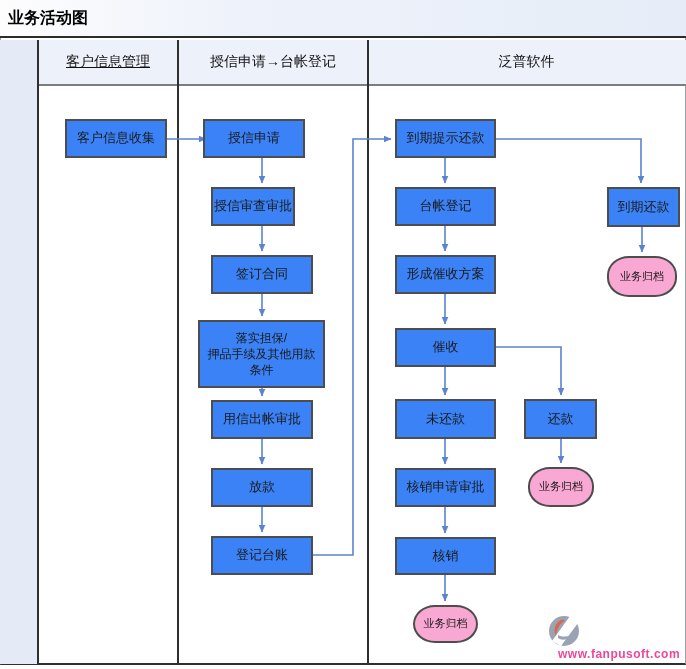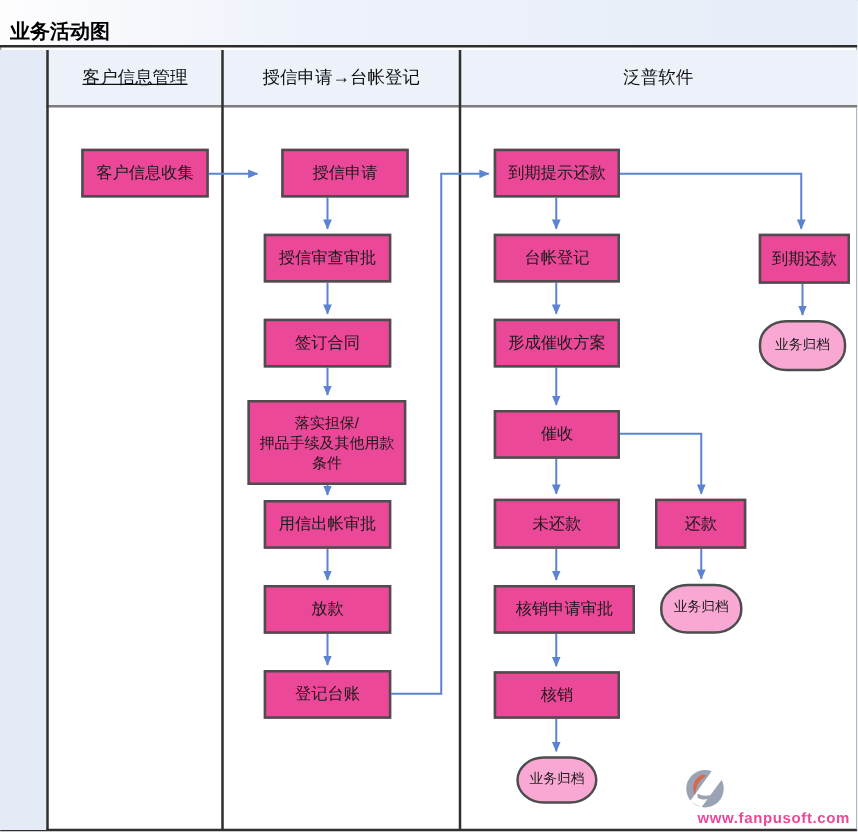--- a/index.html
+++ b/index.html
@@ -22,21 +22,21 @@
     border-bottom: 2px solid #2f2f2f;
   }
 
   .title-bar {
     position: absolute;
     left: 0; top: 0;
     width: 686px; height: 38px;
     background: linear-gradient(to right, #fdfdfe 0%, #eef2fa 35%, #e6edf8 100%);
     border-bottom: 2px solid #2c2c2c;
     display: flex;
-    align-items: flex-end;
+    align-items: center;
     padding-left: 8px;
     font-size: 16px;
     font-weight: bold;
     color: #000000;
   }
 
   .header-strip {
     position: absolute;
     left: 0; top: 40px;
     width: 686px; height: 46px;
@@ -68,21 +68,21 @@
     justify-content: center;
     font-size: 14px;
     color: #111111;
   }
   .lane-header.h1 { left: 39px;  width: 138px; text-decoration: underline; }
   .lane-header.h2 { left: 179px; width: 188px; }
   .lane-header.h3 { left: 369px; width: 315px; }
 
   .node {
     position: absolute;
-    background: #ec4899;
+    background: #3b82f6;
     border: 2px solid #4d4d4d;
     display: flex;
     align-items: center;
     justify-content: center;
     text-align: center;
     font-size: 13px;
     color: #1a1a1a;
     line-height: 1.25;
   }
   .node.multiline {
@@ -177,35 +177,35 @@
       <polyline points="496,347 561,347 561,395" marker-end="url(#arrow)"></polyline>
       <polyline points="561,439 561,463" marker-end="url(#arrow)"></polyline>
       <polyline points="445,439 445,464" marker-end="url(#arrow)"></polyline>
       <polyline points="445,507 445,533" marker-end="url(#arrow)"></polyline>
       <polyline points="445,575 445,601" marker-end="url(#arrow)"></polyline>
     </g>
   </svg>
 
   <div class="node" style="left:65px; top:119px; width:102px; height:39px;">客户信息收集</div>
 
-  <div class="node" style="left:225px; top:119px; width:102px; height:39px;text-align:right;">授信申请</div>
-  <div class="node" style="left:211px; top:187px; width:102px; height:39px;">授信审查审批</div>
+  <div class="node" style="left:203px; top:119px; width:102px; height:39px;text-align:right;">授信申请</div>
+  <div class="node" style="left:211px; top:187px; width:84px; height:39px;">授信审查审批</div>
   <div class="node" style="left:211px; top:255px; width:102px; height:39px;">签订合同</div>
   <div class="node multiline" style="left:198px; top:320px; width:127px; height:68px;">落实担保/
 押品手续及其他用款条件</div>
   <div class="node" style="left:211px; top:400px; width:102px; height:39px;">用信出帐审批</div>
   <div class="node" style="left:211px; top:468px; width:102px; height:39px;">放款</div>
   <div class="node" style="left:211px; top:536px; width:102px; height:39px;">登记台账</div>
 
   <div class="node" style="left:395px; top:119px; width:101px; height:39px;">到期提示还款</div>
   <div class="node" style="left:395px; top:187px; width:101px; height:39px;">台帐登记</div>
   <div class="node" style="left:395px; top:328px; width:101px; height:39px;">催收</div>
   <div class="node" style="left:395px; top:255px; width:101px; height:39px;">形成催收方案</div>
   <div class="node" style="left:395px; top:399px; width:101px; height:40px;">未还款</div>
-  <div class="node" style="left:395px; top:468px; width:113px; height:39px;">核销申请审批</div>
+  <div class="node" style="left:395px; top:468px; width:101px; height:39px;">核销申请审批</div>
   <div class="node" style="left:395px; top:537px; width:101px; height:38px;">核销</div>
   <div class="node terminator" style="left:413px; top:605px; width:65px; height:38px;">业务归档</div>
 
   <div class="node" style="left:607px; top:187px; width:73px; height:40px;">到期还款</div>
   <div class="node terminator" style="left:607px; top:256px; width:70px; height:41px;">业务归档</div>
   <div class="node" style="left:524px; top:399px; width:73px; height:40px;">还款</div>
   <div class="node terminator" style="left:528px; top:467px; width:66px; height:40px;">业务归档</div>
 
   <div class="watermark">
     <div class="wm-row">

